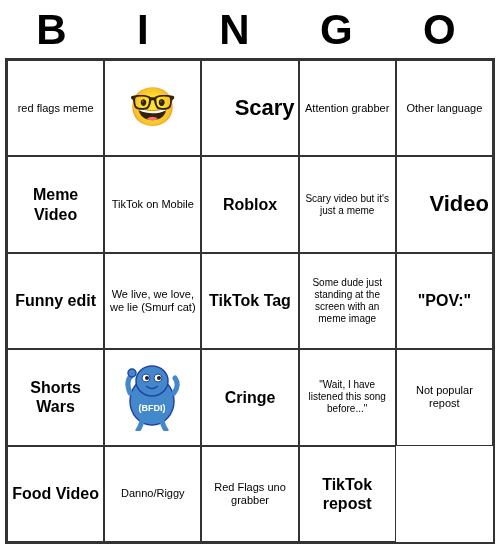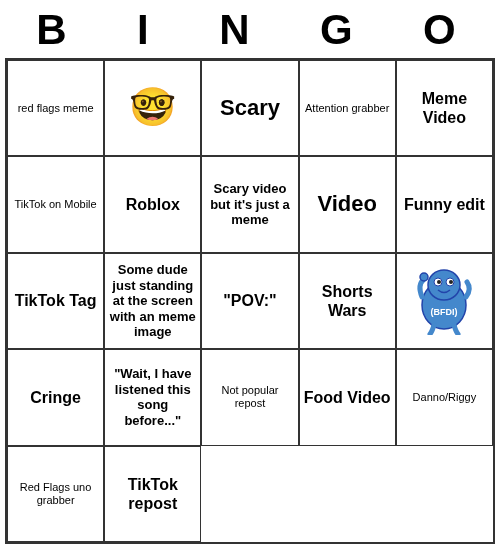--- a/index.html
+++ b/index.html
@@ -37,31 +37,31 @@
       text-align: center;
       padding: 3px;
       font-size: 13px;
       line-height: 1.2;
       overflow: hidden;
       position: relative;
     }
     .cell.large-text {
       font-size: 22px;
       font-weight: bold;
+      justify-content: flex-end;
     }
     .cell.medium-text {
       font-size: 16px;
       font-weight: bold;
     }
     .cell.small-text {
       font-size: 11px;
     }
     .cell.xsmall-text {
-      font-size: 13px;
-      font-weight: bold;
+      font-size: 10px;
     }
   </style>
 </head>
 <body>
 
 <div class="bingo-title">
   <span>B</span>
   <span>I</span>
   <span>N</span>
   <span>G</span>
@@ -76,39 +76,45 @@
   <div class="cell">
 
     <span style="font-size:38px;">🤓</span>
   </div>
   <div class="cell large-text">
     <span>Scary</span>
   </div>
   <div class="cell small-text">
     <span>Attention grabber</span>
   </div>
+  <div class="cell small-text">
+    <span>Other language</span>
+  </div>
 
   <div class="cell medium-text">
     <span>Meme Video</span>
   </div>
   <div class="cell small-text">
     <span>TikTok on Mobile</span>
   </div>
   <div class="cell medium-text">
     <span>Roblox</span>
   </div>
   <div class="cell xsmall-text">
     <span>Scary video but it's just a meme</span>
   </div>
 
   <div class="cell large-text">
     <span>Video</span>
   </div>
   <div class="cell medium-text">
     <span>Funny edit</span>
+  </div>
+  <div class="cell small-text">
+    <span>We live, we love, we lie (Smurf cat)</span>
   </div>
   <div class="cell medium-text">
     <span>TikTok Tag</span>
   </div>
   <div class="cell xsmall-text">
     <span>Some dude just standing at the screen with an meme image</span>
   </div>
 
   <div class="cell medium-text">
     <span>"POV:"</span>

